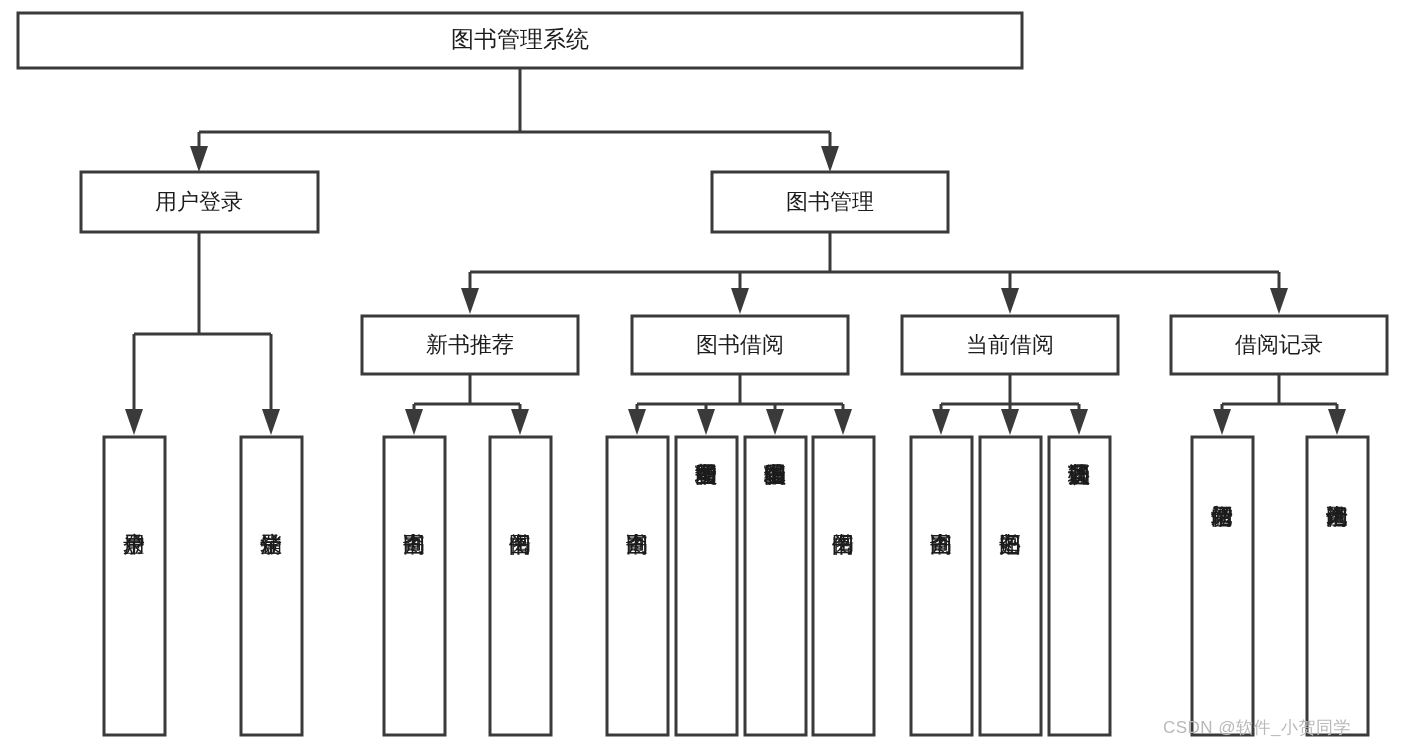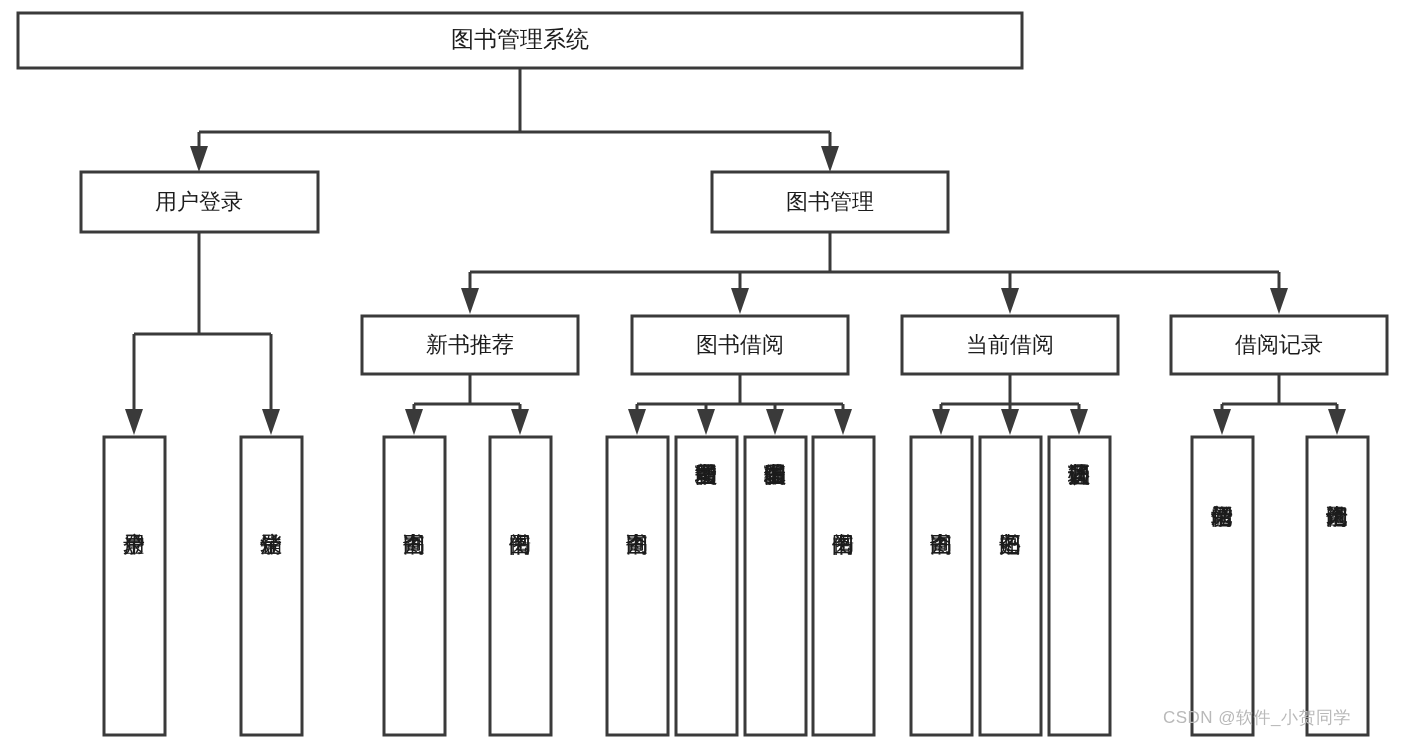--- a/index.html
+++ b/index.html
@@ -56,21 +56,21 @@
   }
   .vert-label {
     font-family: "Liberation Sans", sans-serif;
     fill: #1c1c1c;
     font-size: 22px;
     text-anchor: middle;
   }
   .watermark {
     position: absolute;
     right: 8px;
-    bottom: 18px;
+    bottom: 8px;
     font-family: "Liberation Sans", sans-serif;
     font-size: 17px;
     color: #b9b9b9;
     letter-spacing: 0.5px;
     white-space: nowrap;
     pointer-events: none;
   }
 </style>
 </head>
 <body>

